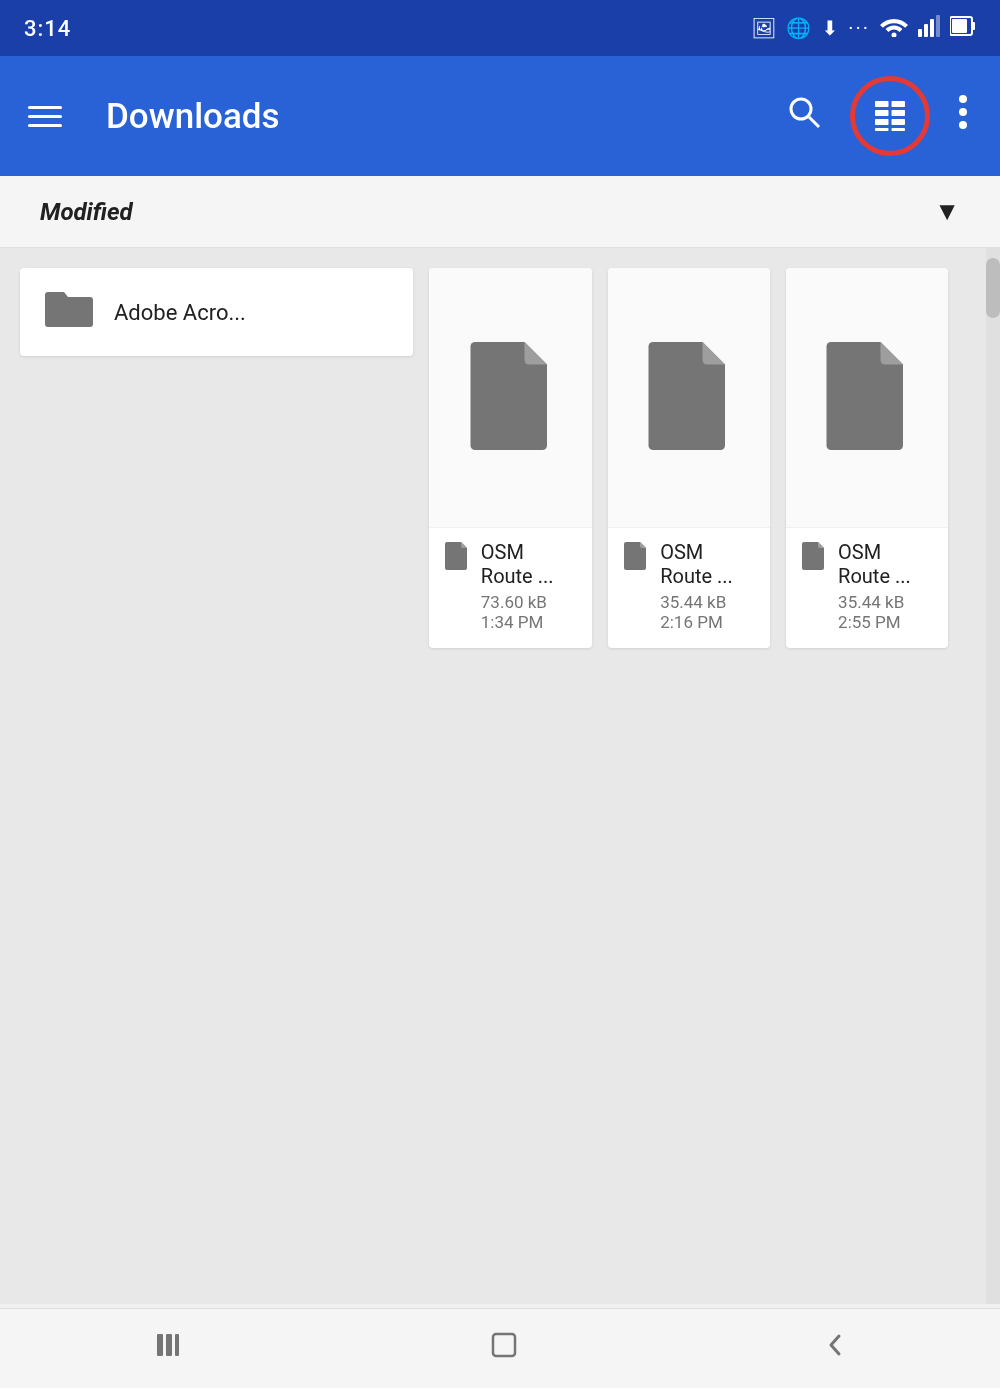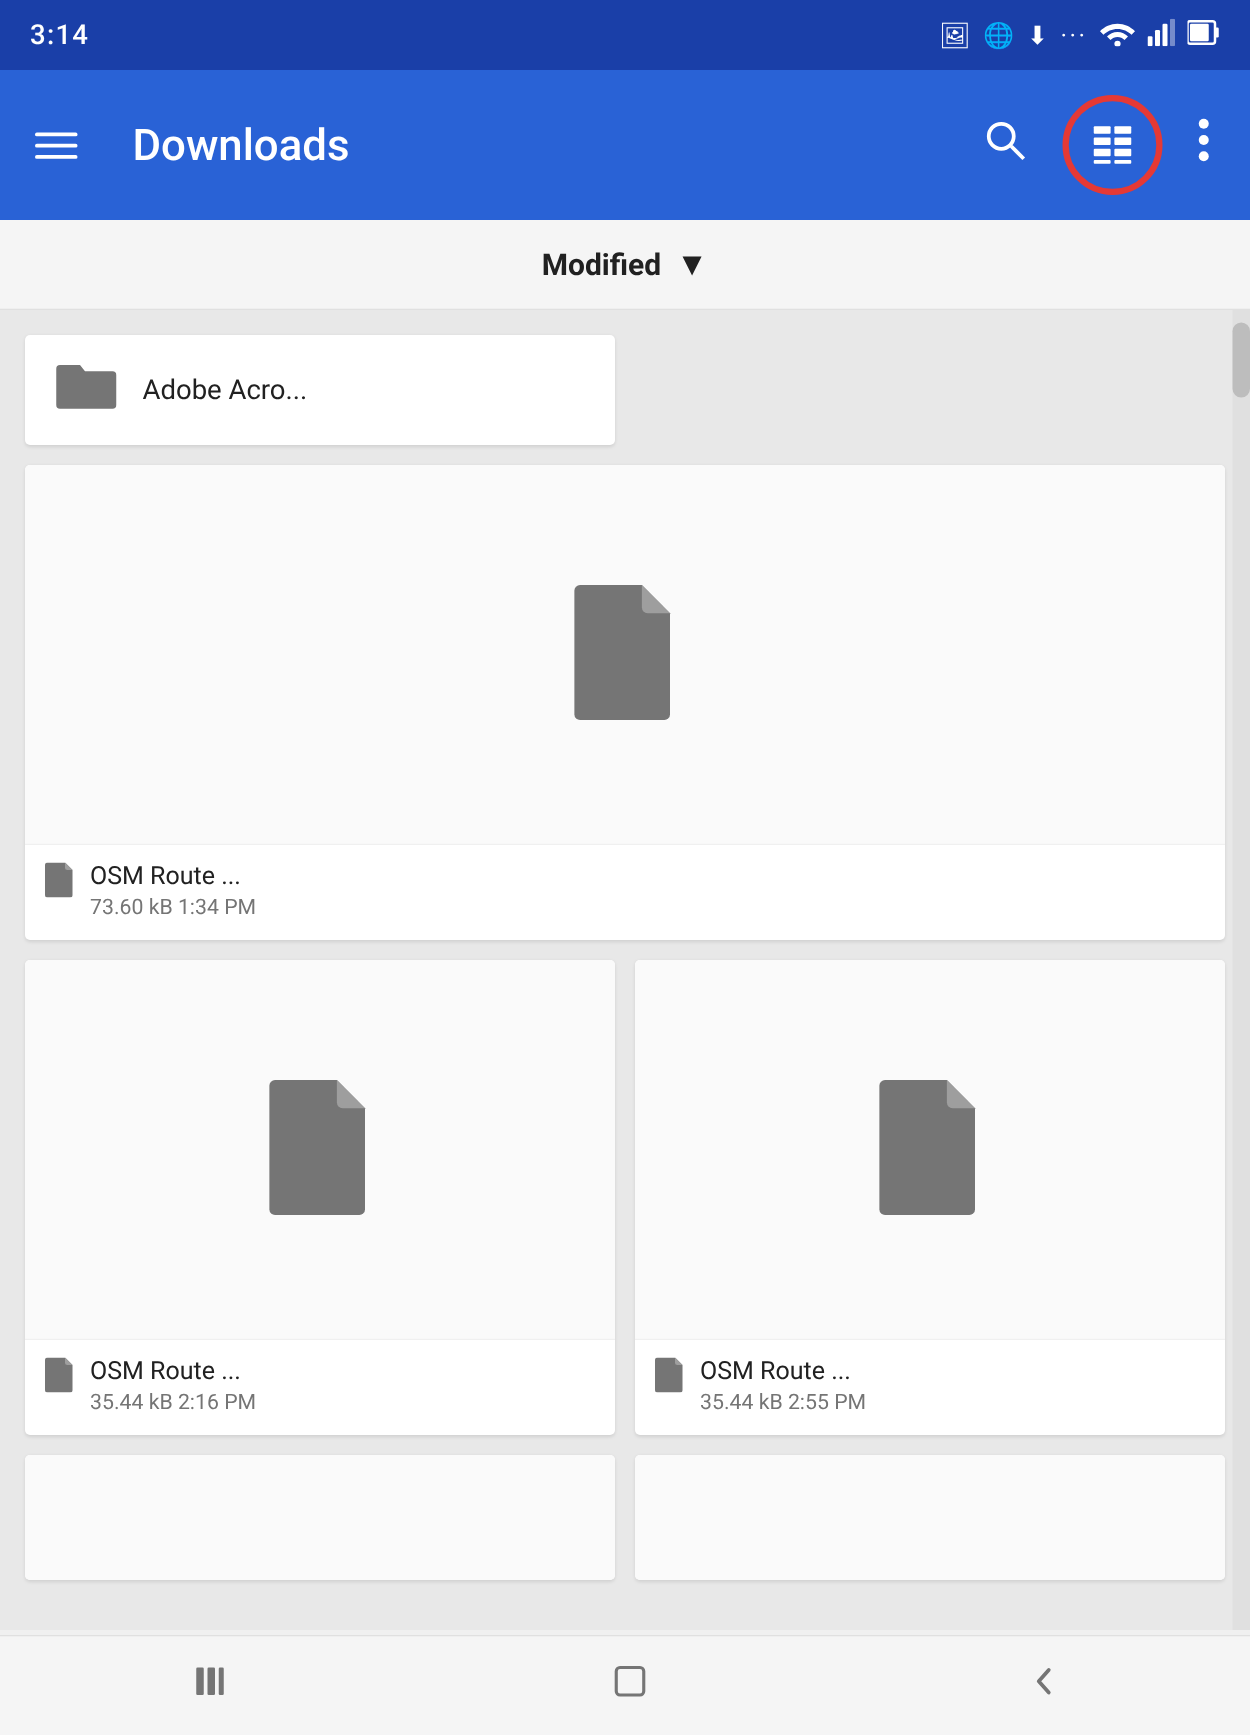--- a/index.html
+++ b/index.html
@@ -85,23 +85,24 @@
       height: 36px;
       fill: white;
     }
 
     
     .sort-bar {
       background: #f5f5f5;
       height: 72px;
       display: flex;
       align-items: center;
-      justify-content: center;
+      justify-content: space-between;
       padding: 0 40px;
       border-bottom: 1px solid #e0e0e0;
+      font-style: italic;
     }
     .sort-label {
       font-size: 24px;
       font-weight: 700;
       color: #212121;
       margin-right: 12px;
     }
     .sort-arrow {
       font-size: 26px;
       color: #212121;
@@ -128,21 +129,20 @@
       height: 60px;
       background: #bdbdbd;
       border-radius: 7px;
       margin-top: 10px;
     }
 
     
     .file-grid {
       padding: 20px 20px 20px 20px;
       display: flex;
-      flex-direction: column;
       gap: 16px;
     }
 
     
     .folder-row {
       background: white;
       border-radius: 4px;
       height: 88px;
       display: flex;
       align-items: center;

